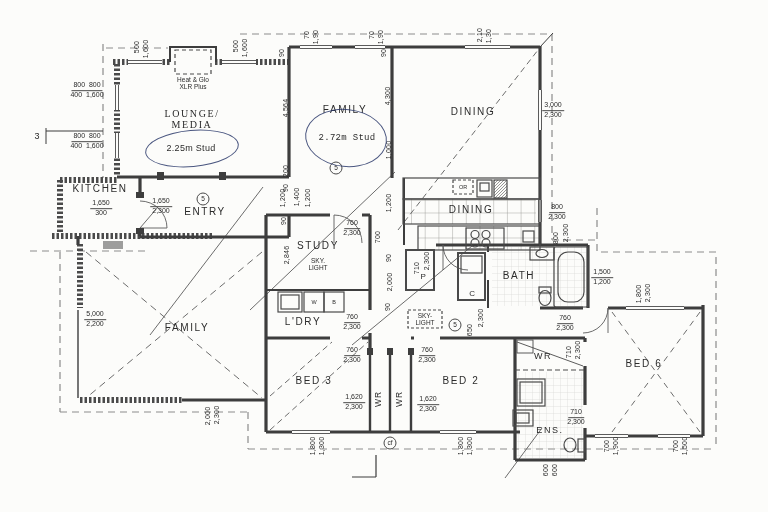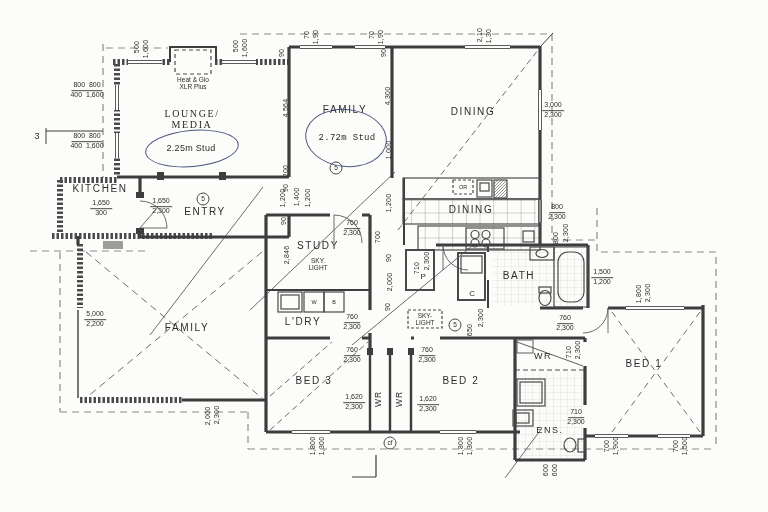--- a/index.html
+++ b/index.html
@@ -232,21 +232,21 @@
     <div class="lbl ann" style="left: 347px; top: 138px; font-family: Liberation Mono, monospace;">2.72m Stud</div>
     <div class="lbl room" style="left: 473px; top: 112px;">DINING</div>
     <div class="lbl room" style="left: 471px; top: 210px;">DINING</div>
     <div class="lbl room" style="left: 100px; top: 189px;">KITCHEN</div>
     <div class="lbl room" style="left: 205px; top: 212px;">ENTRY</div>
     <div class="lbl room" style="left: 318px; top: 246px;">STUDY</div>
     <div class="lbl room" style="left: 303px; top: 322px;">L'DRY</div>
     <div class="lbl room" style="left: 187px; top: 328px;">FAMILY</div>
     <div class="lbl room" style="left: 314px; top: 381px;">BED 3</div>
     <div class="lbl room" style="left: 461px; top: 381px;">BED 2</div>
-    <div class="lbl room" style="left: 644px; top: 364px;">BED 1</div>
+    <div class="lbl room" style="left: 644px; top: 364px;">BED 6</div>
     <div class="lbl room" style="left: 519px; top: 276px;">BATH</div>
     <div class="lbl room" style="left: 550px; top: 430px; font-size: 9px;">ENS.</div>
     <div class="lbl room" style="left: 543px; top: 356px; font-size: 9px;">WR</div>
     <div class="lbl roomr" style="left: 379px; top: 399px;">WR</div>
     <div class="lbl roomr" style="left: 400px; top: 399px;">WR</div>
     <div class="lbl small" style="white-space: normal; left: 193px; top: 83px;"><span>Heat &amp; Glo</span><br><span>XLR Plus</span></div>
     <div class="lbl small" style="white-space: normal; left: 318px; top: 264px;"><span>SKY.</span><br><span>LIGHT</span></div>
     <div class="lbl small" style="white-space: normal; left: 425px; top: 319px;"><span>SKY-</span><br><span>LIGHT</span></div>
     <div class="lbl tiny" style="left: 463px; top: 187px;">OR</div>
     <div class="lbl tiny" style="left: 314px; top: 302px;">W</div>

